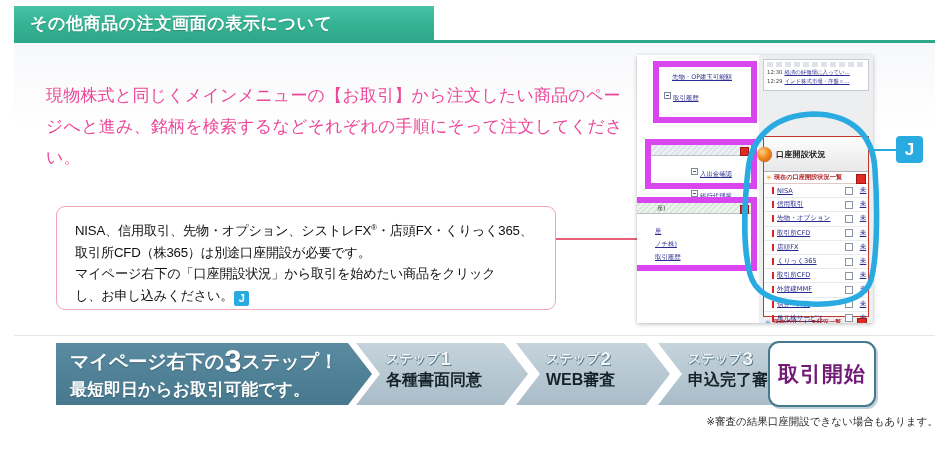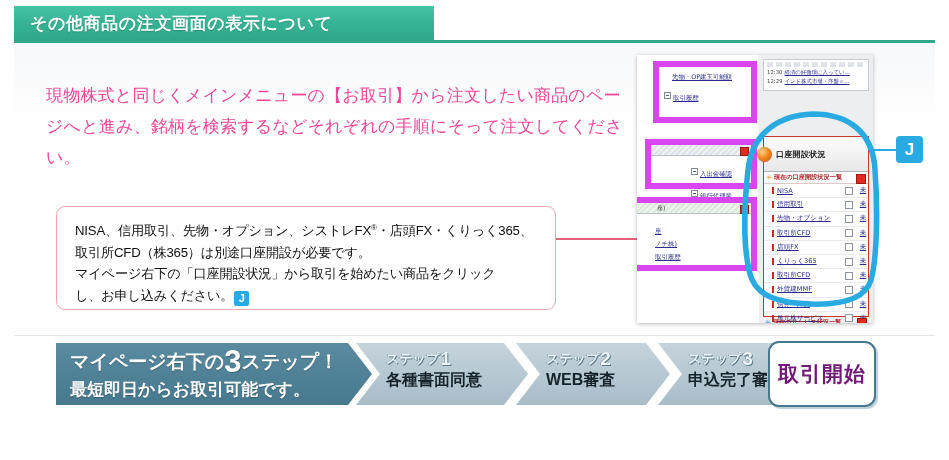--- a/index.html
+++ b/index.html
@@ -433,14 +433,15 @@
         <span>ステップ</span><span class="num">3</span>
       </div>
       <div class="sd">申込完了審査待ち</div>
     </div>
 
     <div class="step-final">
       <span>取引開始</span>
     </div>
   </div>
 
+  <div class="steps-note">※審査の結果口座開設できない場合もあります。</div>
 
 </div>
 
 </body></html>

